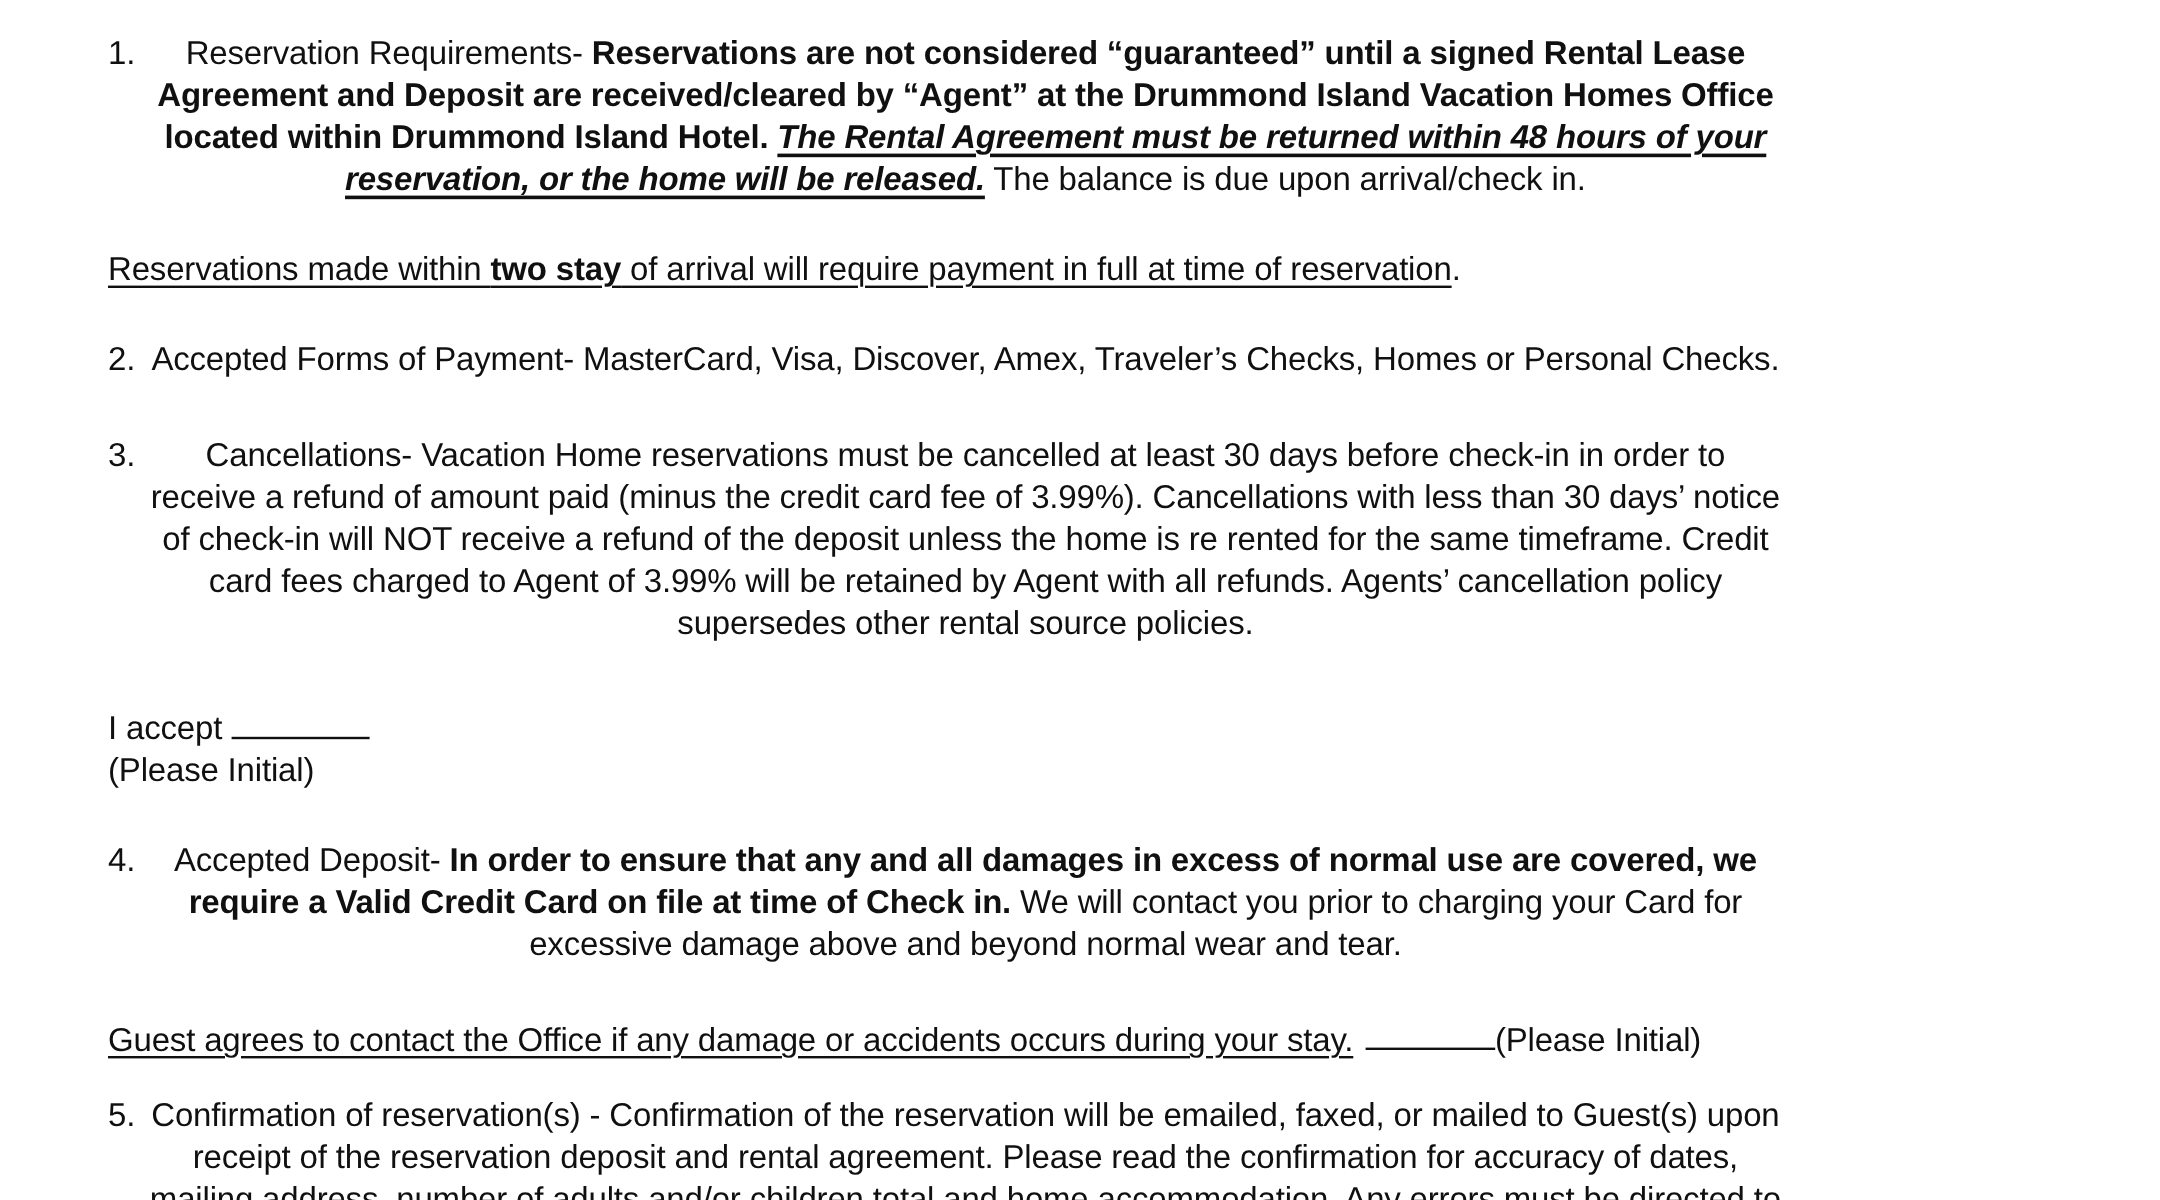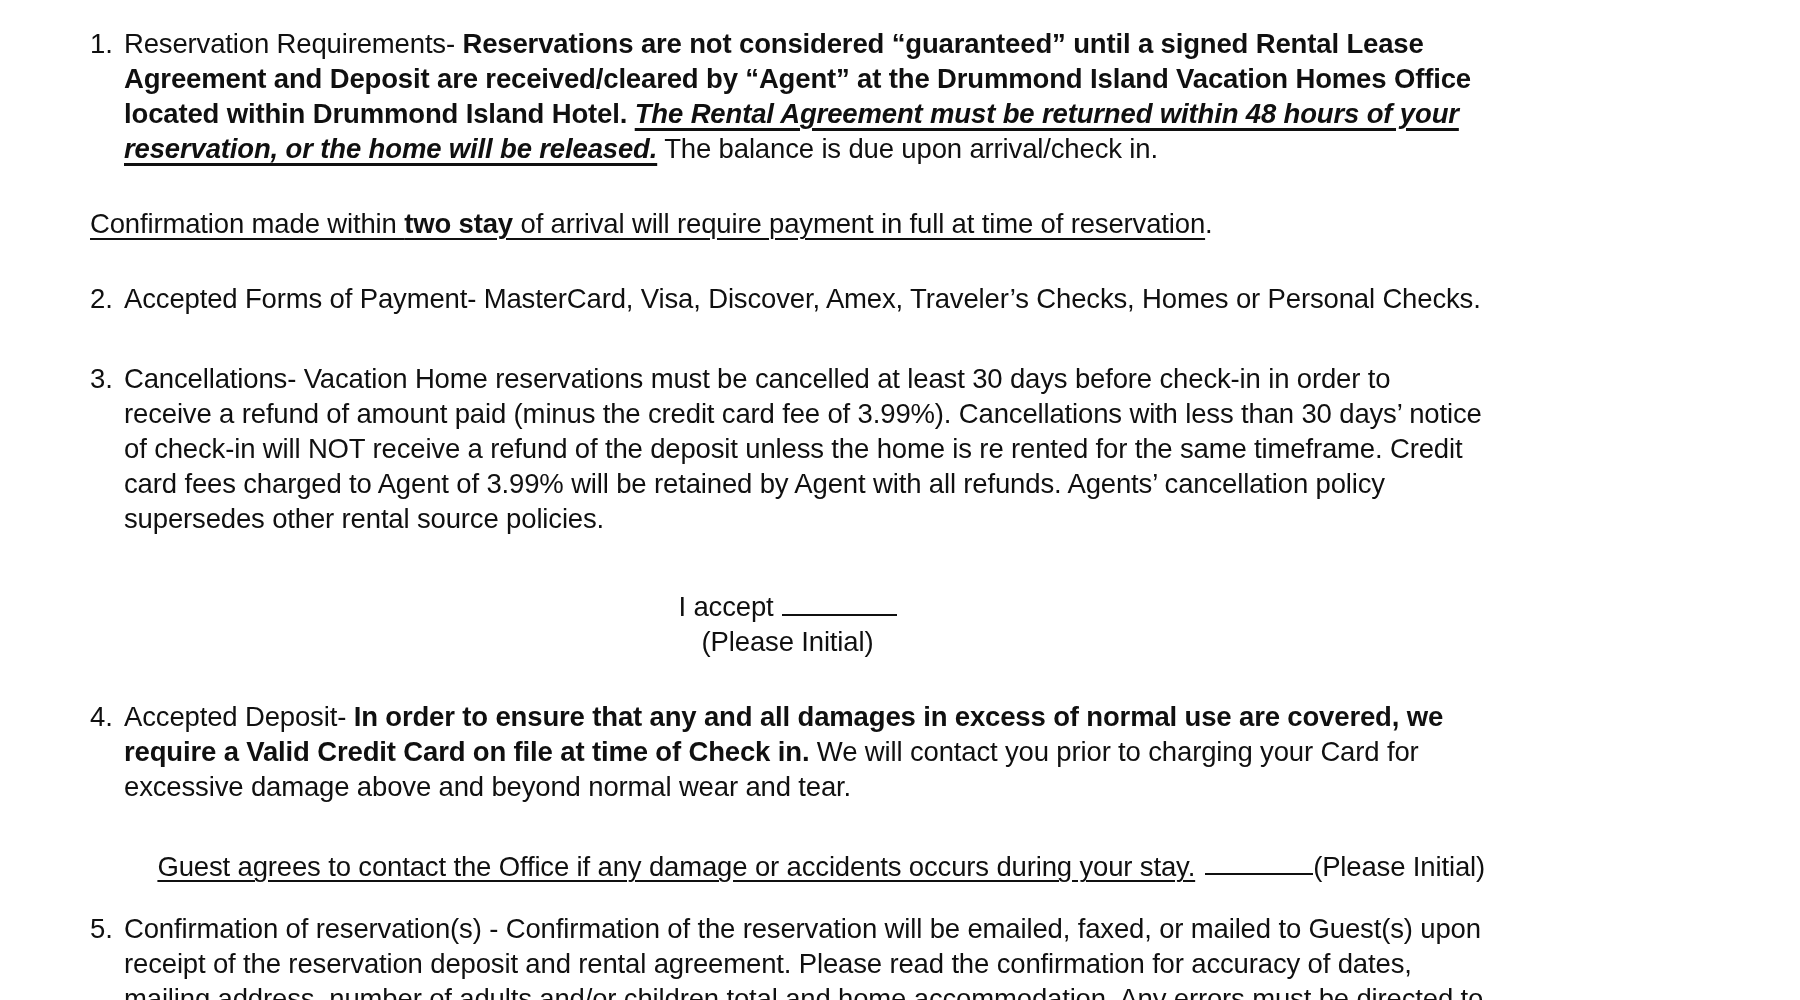--- a/index.html
+++ b/index.html
@@ -19,21 +19,21 @@
     left: 90px;
     top: 26px;
     width: 1395px;
     font-size: 27.5px;
     line-height: 35px;
     letter-spacing: -0.15px;
   }
   .block { margin: 0; }
   .numpara { display: flex; }
   .numcol { flex: 0 0 34px; }
-  .bodycol { flex: 1 1 auto; }
+  .bodycol { flex: 1 1 auto; text-align: center; }
   .b { font-weight: bold; }
   .i { }
   .u {
     text-decoration: underline;
     text-decoration-thickness: 2px;
     text-underline-offset: 5px;
   }
   .biu {
     font-weight: bold;
     font-style: italic;
@@ -47,35 +47,35 @@
     height: 1em;
     border-bottom: 2.5px solid #101010;
     vertical-align: baseline;
     margin-left: 8px;
   }
   .blank.guest { width: 108px; margin-left: 10px; }
   .mb1 { margin-bottom: 40px; }
   .mb2 { margin-bottom: 40px; }
   .mb3 { margin-bottom: 45px; }
   .mb4 { margin-bottom: 50px; }
-  .mb5 { margin-bottom: 40px; text-align: center; }
+  .mb5 { margin-bottom: 40px; }
   .mb6 { margin-bottom: 42px; }
-  .mb7 { margin-bottom: 28px; text-align: right; }
+  .mb7 { margin-bottom: 28px; }
 </style>
 </head>
 <body>
 
 <div class="page">
 
   <div class="block numpara mb1">
     <span class="numcol">1.</span>
     <span class="bodycol"><span>Reservation Requirements- </span><span class="b">Reservations are not considered “guaranteed” until a signed Rental Lease Agreement and Deposit are received/cleared by “Agent” at the Drummond Island Vacation Homes Office located within Drummond Island Hotel. </span><span class="biu">The Rental Agreement must be returned within 48 hours of your reservation, or the home will be released.</span><span> The balance is due upon arrival/check in.</span></span>
   </div>
 
-  <div class="block mb2"><span class="u"><span>Confirmation made within </span><span class="b">two stay</span><span> of arrival will require payment in full at time of reservation</span></span><span>.</span></div>
+  <div class="block mb2"><span class="u"><span>Reservations made within </span><span class="b">two stay</span><span> of arrival will require payment in full at time of reservation</span></span><span>.</span></div>
 
   <div class="block numpara mb3">
     <span class="numcol">2.</span>
     <span class="bodycol">Accepted Forms of Payment- MasterCard, Visa, Discover, Amex, Traveler’s Checks, Homes or Personal Checks.</span>
   </div>
 
   <div class="block numpara mb4">
     <span class="numcol">3.</span>
     <span class="bodycol"><span>Cancellations- Vacation Home reservations must be cancelled at least 30 days before check-in in order to receive a refund of amount paid (minus the credit card fee of 3.99%). Cancellations with less than 30 days’ notice of </span><span class="i">check-in</span><span> will NOT receive a refund of the deposit unless the home is re rented for the same timeframe.  Credit card fees charged to Agent of 3.99% will be retained by Agent with all refunds.  Agents’ cancellation policy supersedes other rental source policies.</span></span>
   </div>

